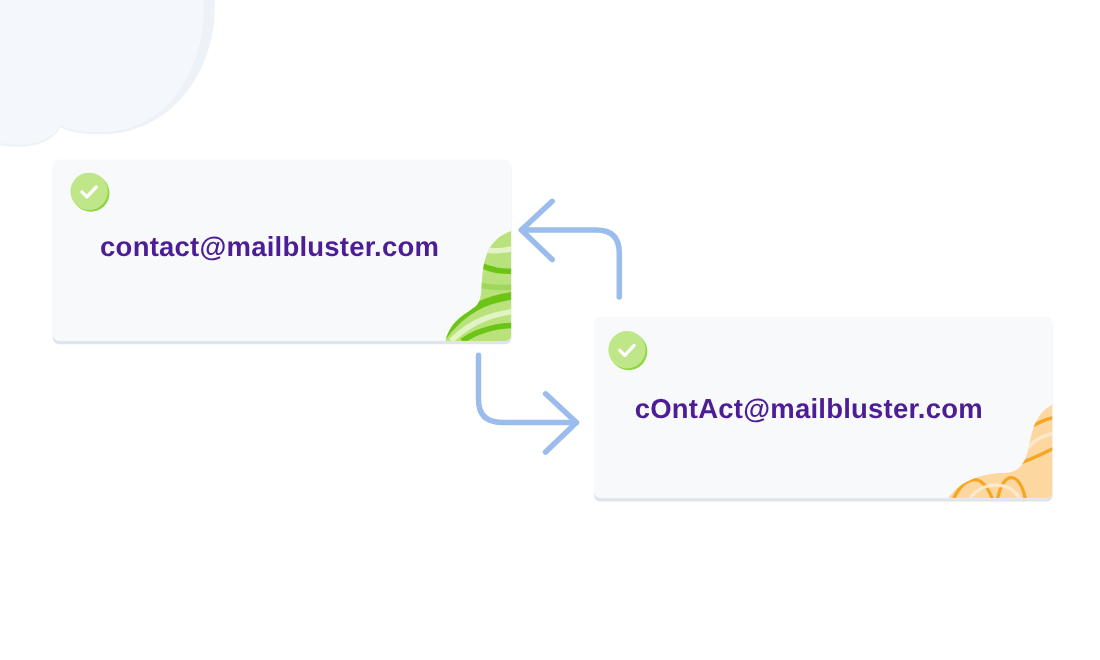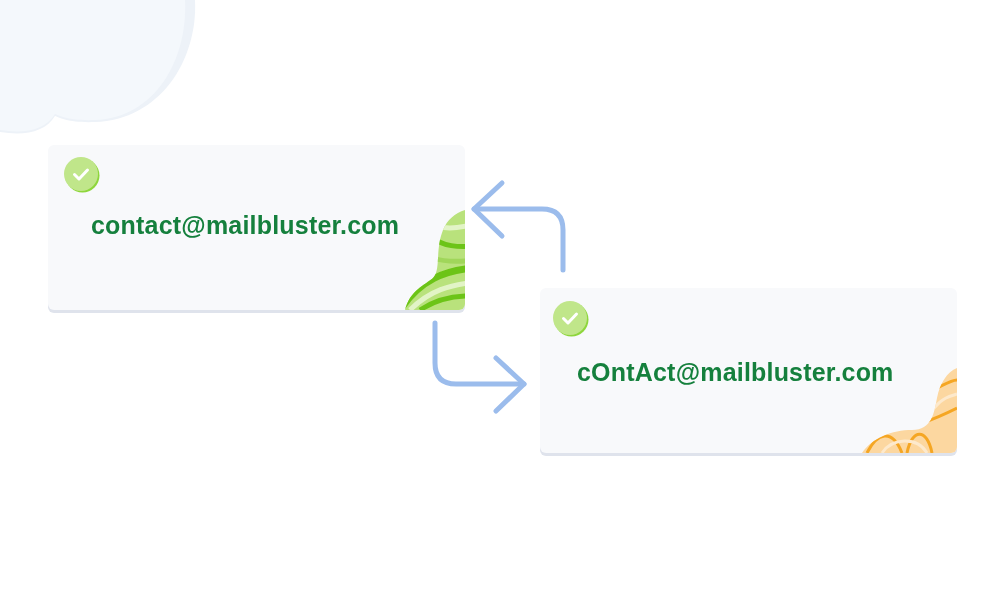--- a/index.html
+++ b/index.html
@@ -17,21 +17,21 @@
       overflow: hidden;
     }
     .card-1 { left: 48px; top: 145px; width: 417px; height: 165px; }
     .card-2 { left: 540px; top: 288px; width: 417px; height: 165px; }
     .check {
       position: absolute; width: 37px; height: 37px;
     }
     .card-1 .check { left: 15px; top: 11px; }
     .card-2 .check { left: 12px; top: 12px; }
     .email {
-      position: absolute; font-weight: bold; font-size: 25px; color: #15803d;
+      position: absolute; font-weight: bold; font-size: 25px; color: #4c1d95;
       letter-spacing: 0.2px; white-space: nowrap; text-align: right;
     }
     .card-1 .email { left: 43px; top: 66px; }
     .card-2 .email { left: 37px; top: 70px; }
     .deco { position: absolute; right: 0; bottom: 0; }
     .arrows { position: absolute; left: 0; top: 0; }
   </style>
 </head>
 <body>
 

